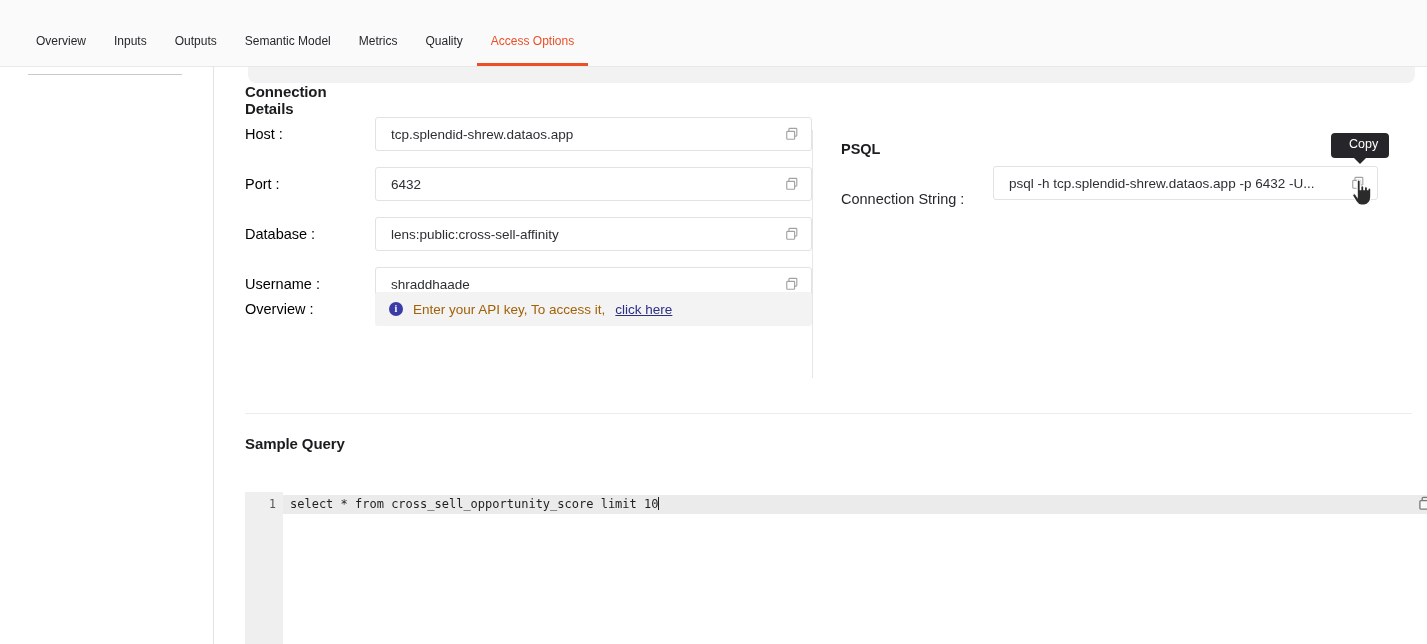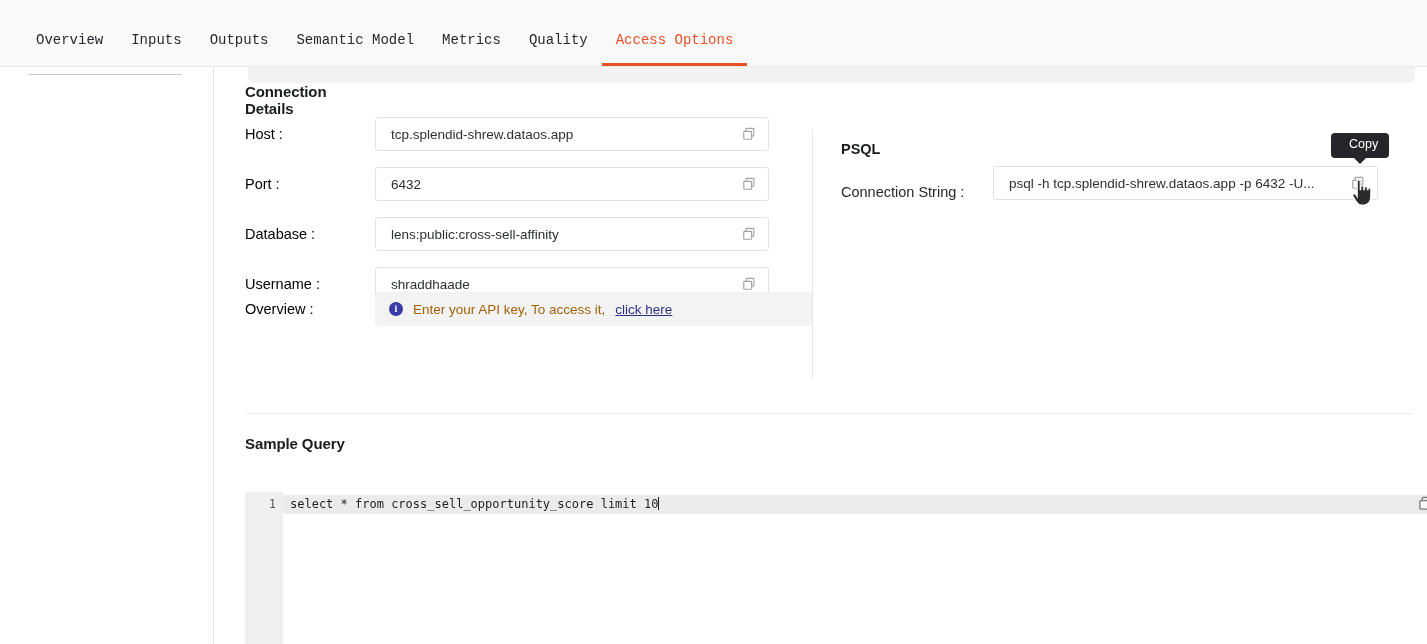--- a/index.html
+++ b/index.html
@@ -21,28 +21,28 @@
   }
   #tabs {
     position: absolute; left: 22px; bottom: 0;
     height: 67px;
     display: flex; align-items: flex-end;
     gap: 0px;
   }
   .tab {
     position: relative;
     padding: 0 14px 19px 14px;
-    font-size: 14px;
+    font-size: 12px;
     color: #26282c;
     line-height: 1;
     cursor: pointer;
     white-space: nowrap;
     background: transparent;
     border: none;
-    font-family: Liberation Mono, monospace;
+    font-family: Liberation Sans, sans-serif;
   }
   .tab.active { color: #eb4f27; }
   .tab.active::after {
     content: "";
     position: absolute;
     left: 0; right: 0; bottom: 0;
     height: 3px;
     background: #eb4f27;
   }
 
@@ -86,21 +86,21 @@
 
   .field-row { position: absolute; left: 30px; height: 34px; }
   .field-label {
     position: absolute; left: 0; top: 0;
     width: 100px; height: 34px;
     display: flex; align-items: center;
     font-size: 14.5px; color: #000000;
   }
   .field-box {
     position: absolute; left: 130px; top: 0;
-    width: 394px; height: 34px;
+    width: 437px; height: 34px;
     background: #ffffff;
     border: 1px solid #e2e2e4;
     border-radius: 3px;
     display: flex; align-items: center;
     padding: 0 10px 0 15px;
   }
   .field-value {
     flex: 1;
     font-size: 13.5px;
     color: #2d2f33;
@@ -154,21 +154,21 @@
     background: #e6e6e8;
   }
 
   
   #psql-title {
     position: absolute; left: 626px; top: 74px;
     font-size: 14.5px; font-weight: bold; color: #1b1c1e;
   }
   #psql-row { position: absolute; left: 626px; top: 99px; height: 34px; }
   #psql-label {
-    position: absolute; left: 0; top: 9px; height: 34px;
+    position: absolute; left: 0; top: 16px; height: 34px;
     display: flex; align-items: center;
     font-size: 14.5px; color: #26282c; white-space: nowrap;
   }
   #psql-box {
     position: absolute; left: 152px; top: 0;
     width: 385px; height: 34px;
     background: #ffffff;
     border: 1px solid #e2e2e4;
     border-radius: 3px;
     display: flex; align-items: center;

